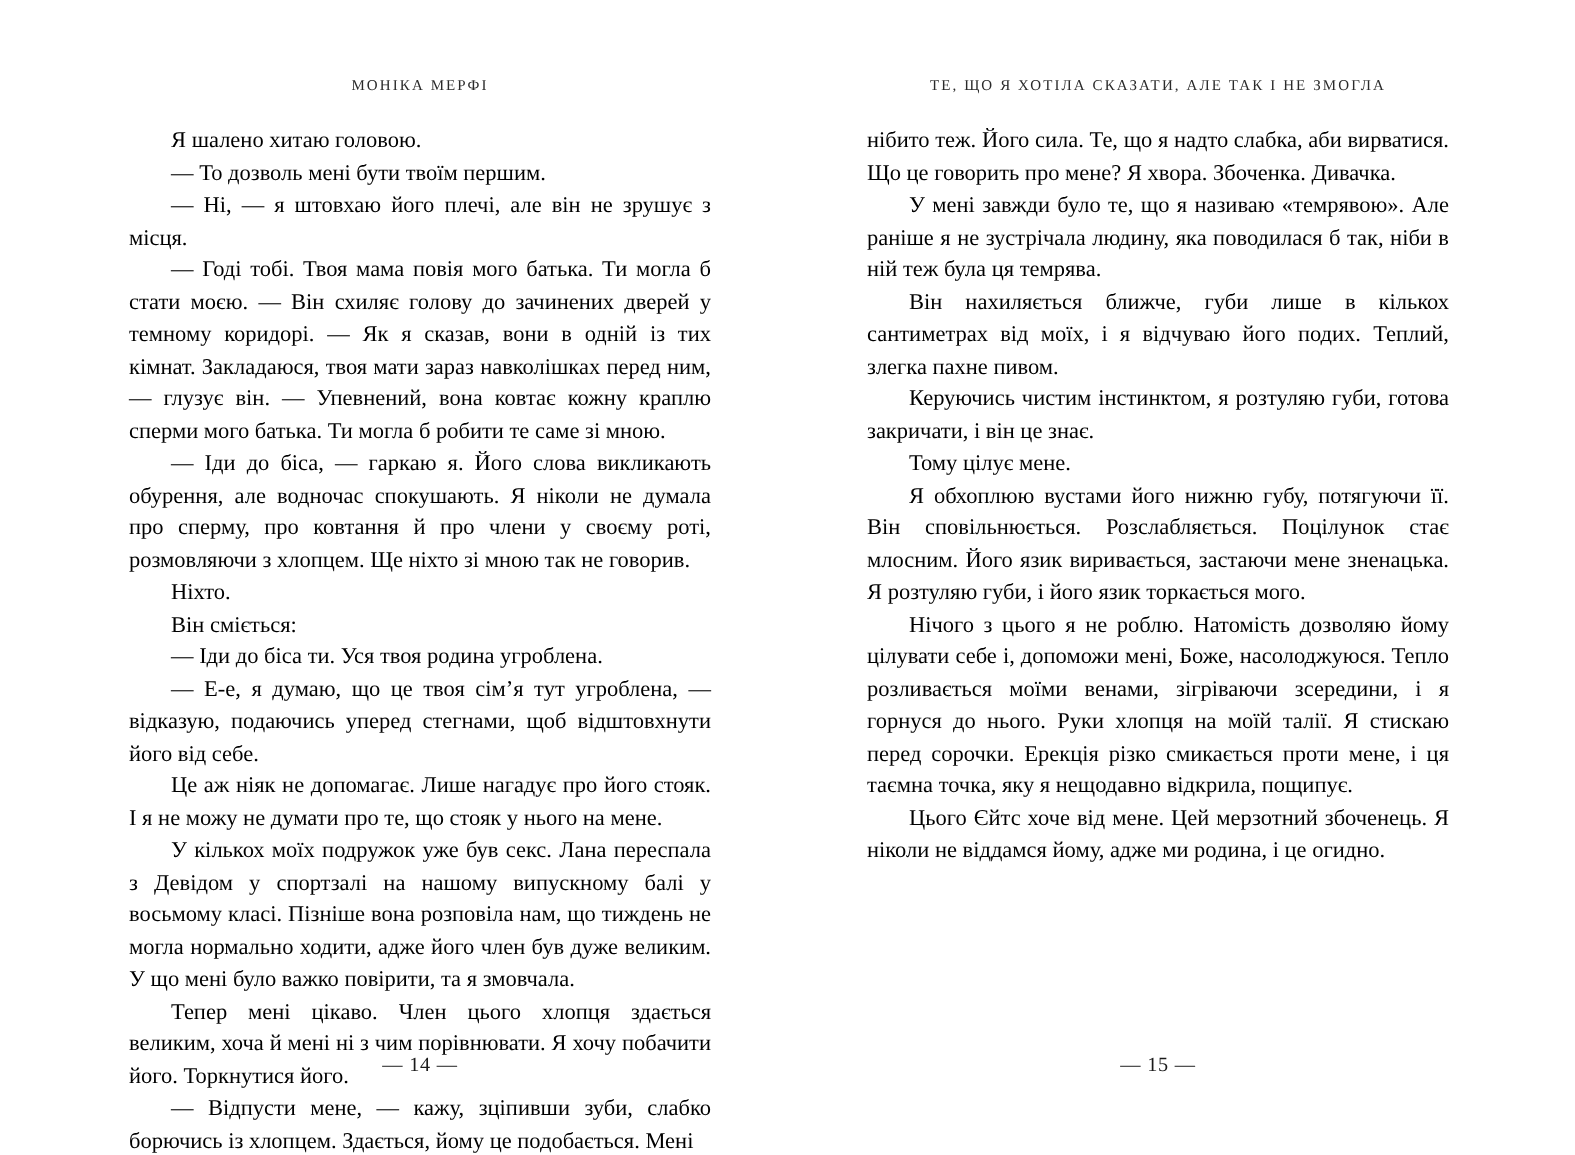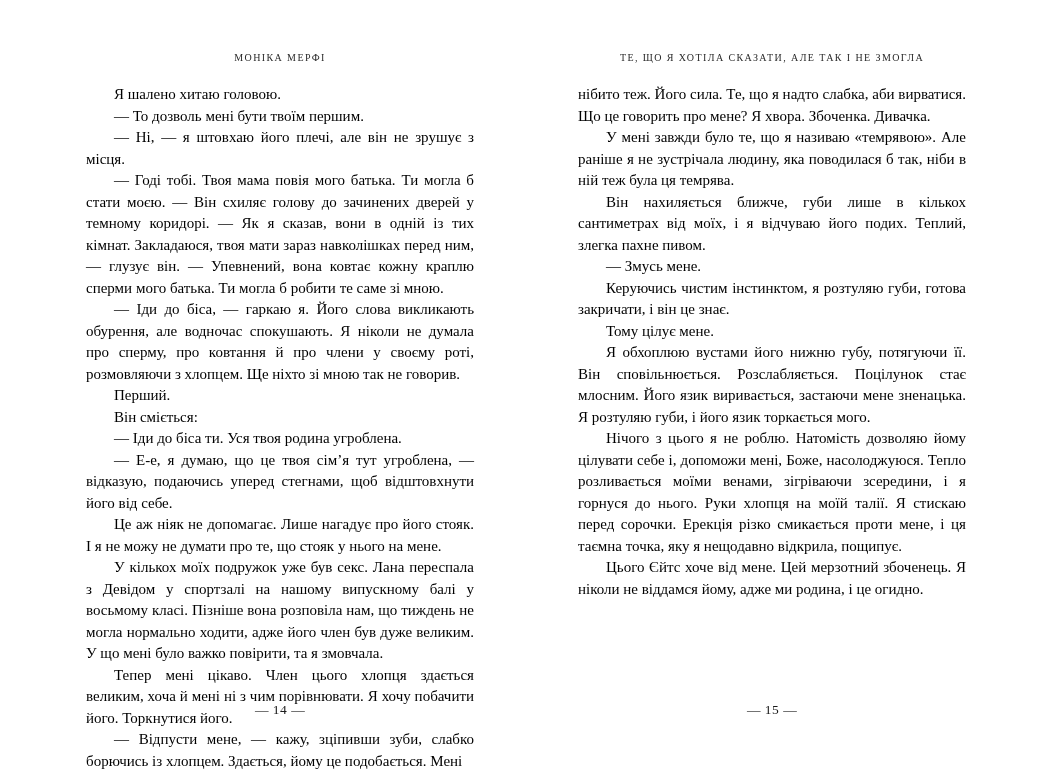--- a/index.html
+++ b/index.html
@@ -69,39 +69,38 @@
 <div class="spread">
 
   <div class="page left">
     <div class="running-head">МОНІКА МЕРФІ</div>
     <div class="page-text">
         <p>Я шалено хитаю головою.</p>
         <p>— То дозволь мені бути твоїм першим.</p>
         <p>— Ні, — я штовхаю його плечі, але він не зрушує з місця.</p>
         <p>— Годі тобі. Твоя мама повія мого батька. Ти могла б стати моєю. — Він схиляє голову до зачинених дверей у темному коридорі. — Як я сказав, вони в одній із тих кімнат. Закладаюся, твоя мати зараз навколішках перед ним, — глузує він. — Упевнений, вона ковтає кожну краплю сперми мого батька. Ти могла б робити те саме зі мною.</p>
         <p>— Іди до біса, — гаркаю я. Його слова викликають обурення, але водночас спокушають. Я ніколи не думала про сперму, про ковтання й про члени у своєму роті, розмовляючи з хлопцем. Ще ніхто зі мною так не говорив.</p>
-        <p>Перший.</p>
+        <p>Ніхто.</p>
         <p>Він сміється:</p>
         <p>— Іди до біса ти. Уся твоя родина угроблена.</p>
         <p>— Е-е, я думаю, що це твоя сім’я тут угроблена, — відказую, подаючись уперед стегнами, щоб відштовхнути його від себе.</p>
         <p>Це аж ніяк не допомагає. Лише нагадує про його стояк. І я не можу не думати про те, що стояк у нього на мене.</p>
         <p>У кількох моїх подружок уже був секс. Лана переспала з Девідом у спортзалі на нашому випускному балі у восьмому класі. Пізніше вона розповіла нам, що тиждень не могла нормально ходити, адже його член був дуже великим. У що мені було важко повірити, та я змовчала.</p>
         <p>Тепер мені цікаво. Член цього хлопця здається великим, хоча й мені ні з чим порівнювати. Я хочу побачити його. Торкнутися його.</p>
         <p>— Відпусти мене, — кажу, зціпивши зуби, слабко борючись із хлопцем. Здається, йому це подобається. Мені</p>
       </div>
     <div class="page-number">— 14 —</div>
   </div>
 
   <div class="page right">
     <div class="running-head">ТЕ, ЩО Я ХОТІЛА СКАЗАТИ, АЛЕ ТАК І НЕ ЗМОГЛА</div>
     <div class="page-text">
         <p class="noindent">нібито теж. Його сила. Те, що я надто слабка, аби вирватися. Що це говорить про мене? Я хвора. Збоченка. Дивачка.</p>
         <p>У мені завжди було те, що я називаю «темрявою». Але раніше я не зустрічала людину, яка поводилася б так, ніби в ній теж була ця темрява.</p>
         <p>Він нахиляється ближче, губи лише в кількох сантиметрах від моїх, і я відчуваю його подих. Теплий, злегка пахне пивом.</p>
-        <p>— Змусь мене.</p>
         <p>Керуючись чистим інстинктом, я розтуляю губи, готова закричати, і він це знає.</p>
         <p>Тому цілує мене.</p>
         <p>Я обхоплюю вустами його нижню губу, потягуючи її. Він сповільнюється. Розслабляється. Поцілунок стає млосним. Його язик виривається, застаючи мене зненацька. Я розтуляю губи, і його язик торкається мого.</p>
         <p>Нічого з цього я не роблю. Натомість дозволяю йому цілувати себе і, допоможи мені, Боже, насолоджуюся. Тепло розливається моїми венами, зігріваючи зсередини, і я горнуся до нього. Руки хлопця на моїй талії. Я стискаю перед сорочки. Ерекція різко смикається проти мене, і ця таємна точка, яку я нещодавно відкрила, пощипує.</p>
         <p>Цього Єйтс хоче від мене. Цей мерзотний збоченець. Я ніколи не віддамся йому, адже ми родина, і це огидно.</p>
       </div>
     <div class="page-number">— 15 —</div>
   </div>
 
 </div>

